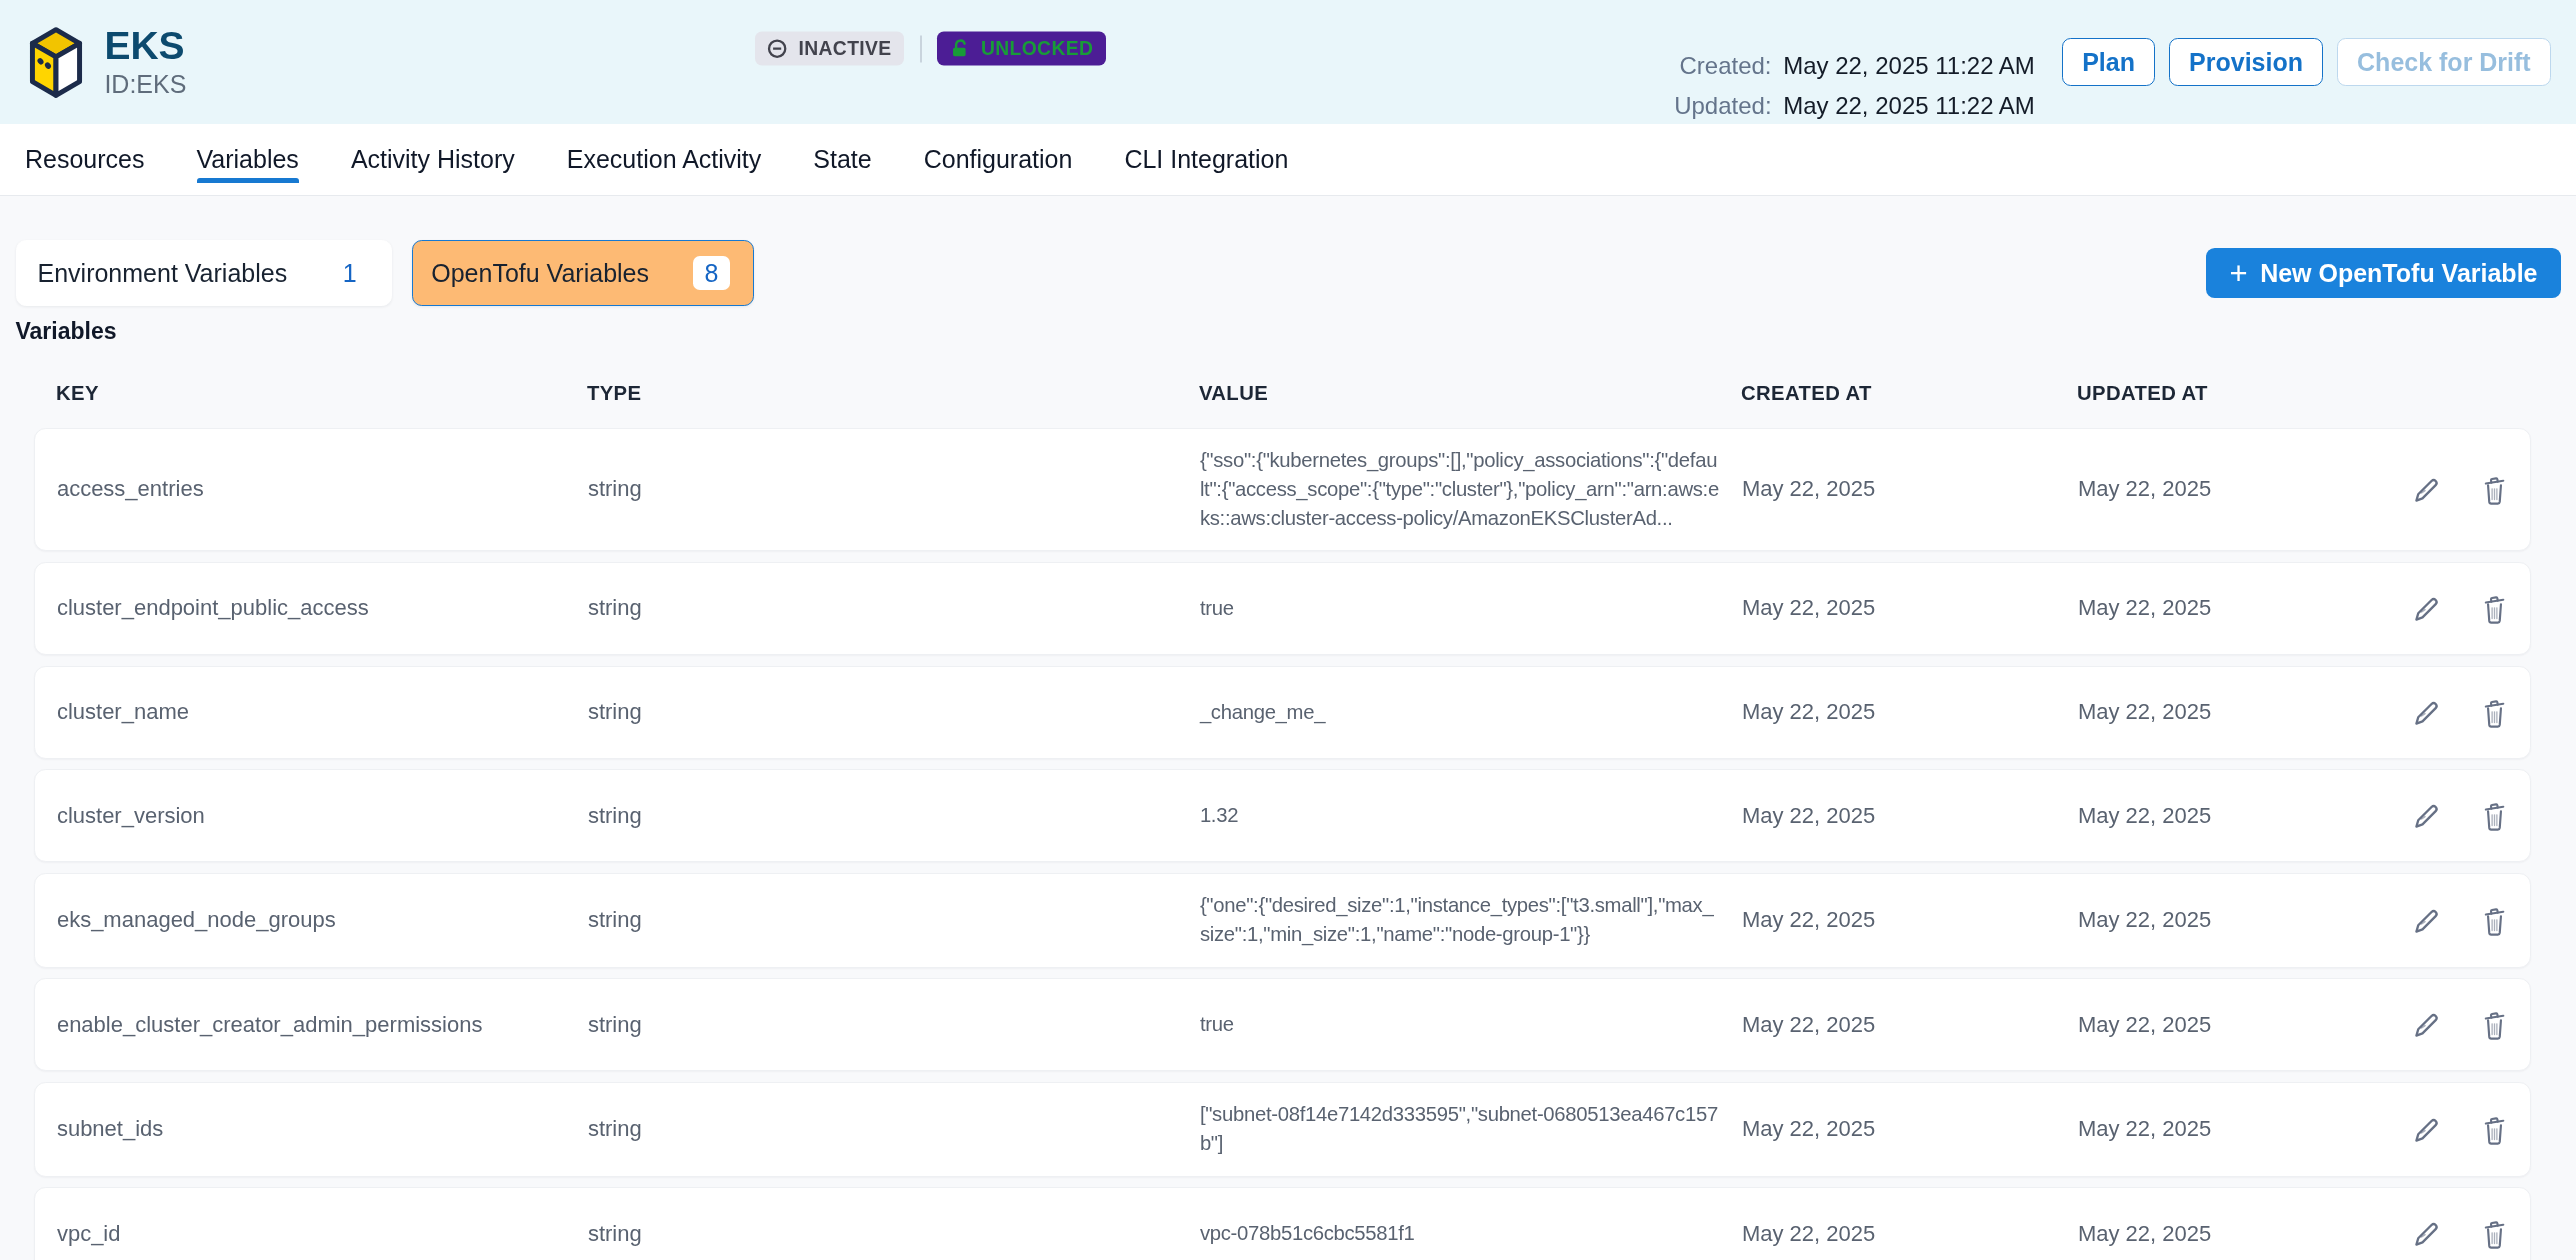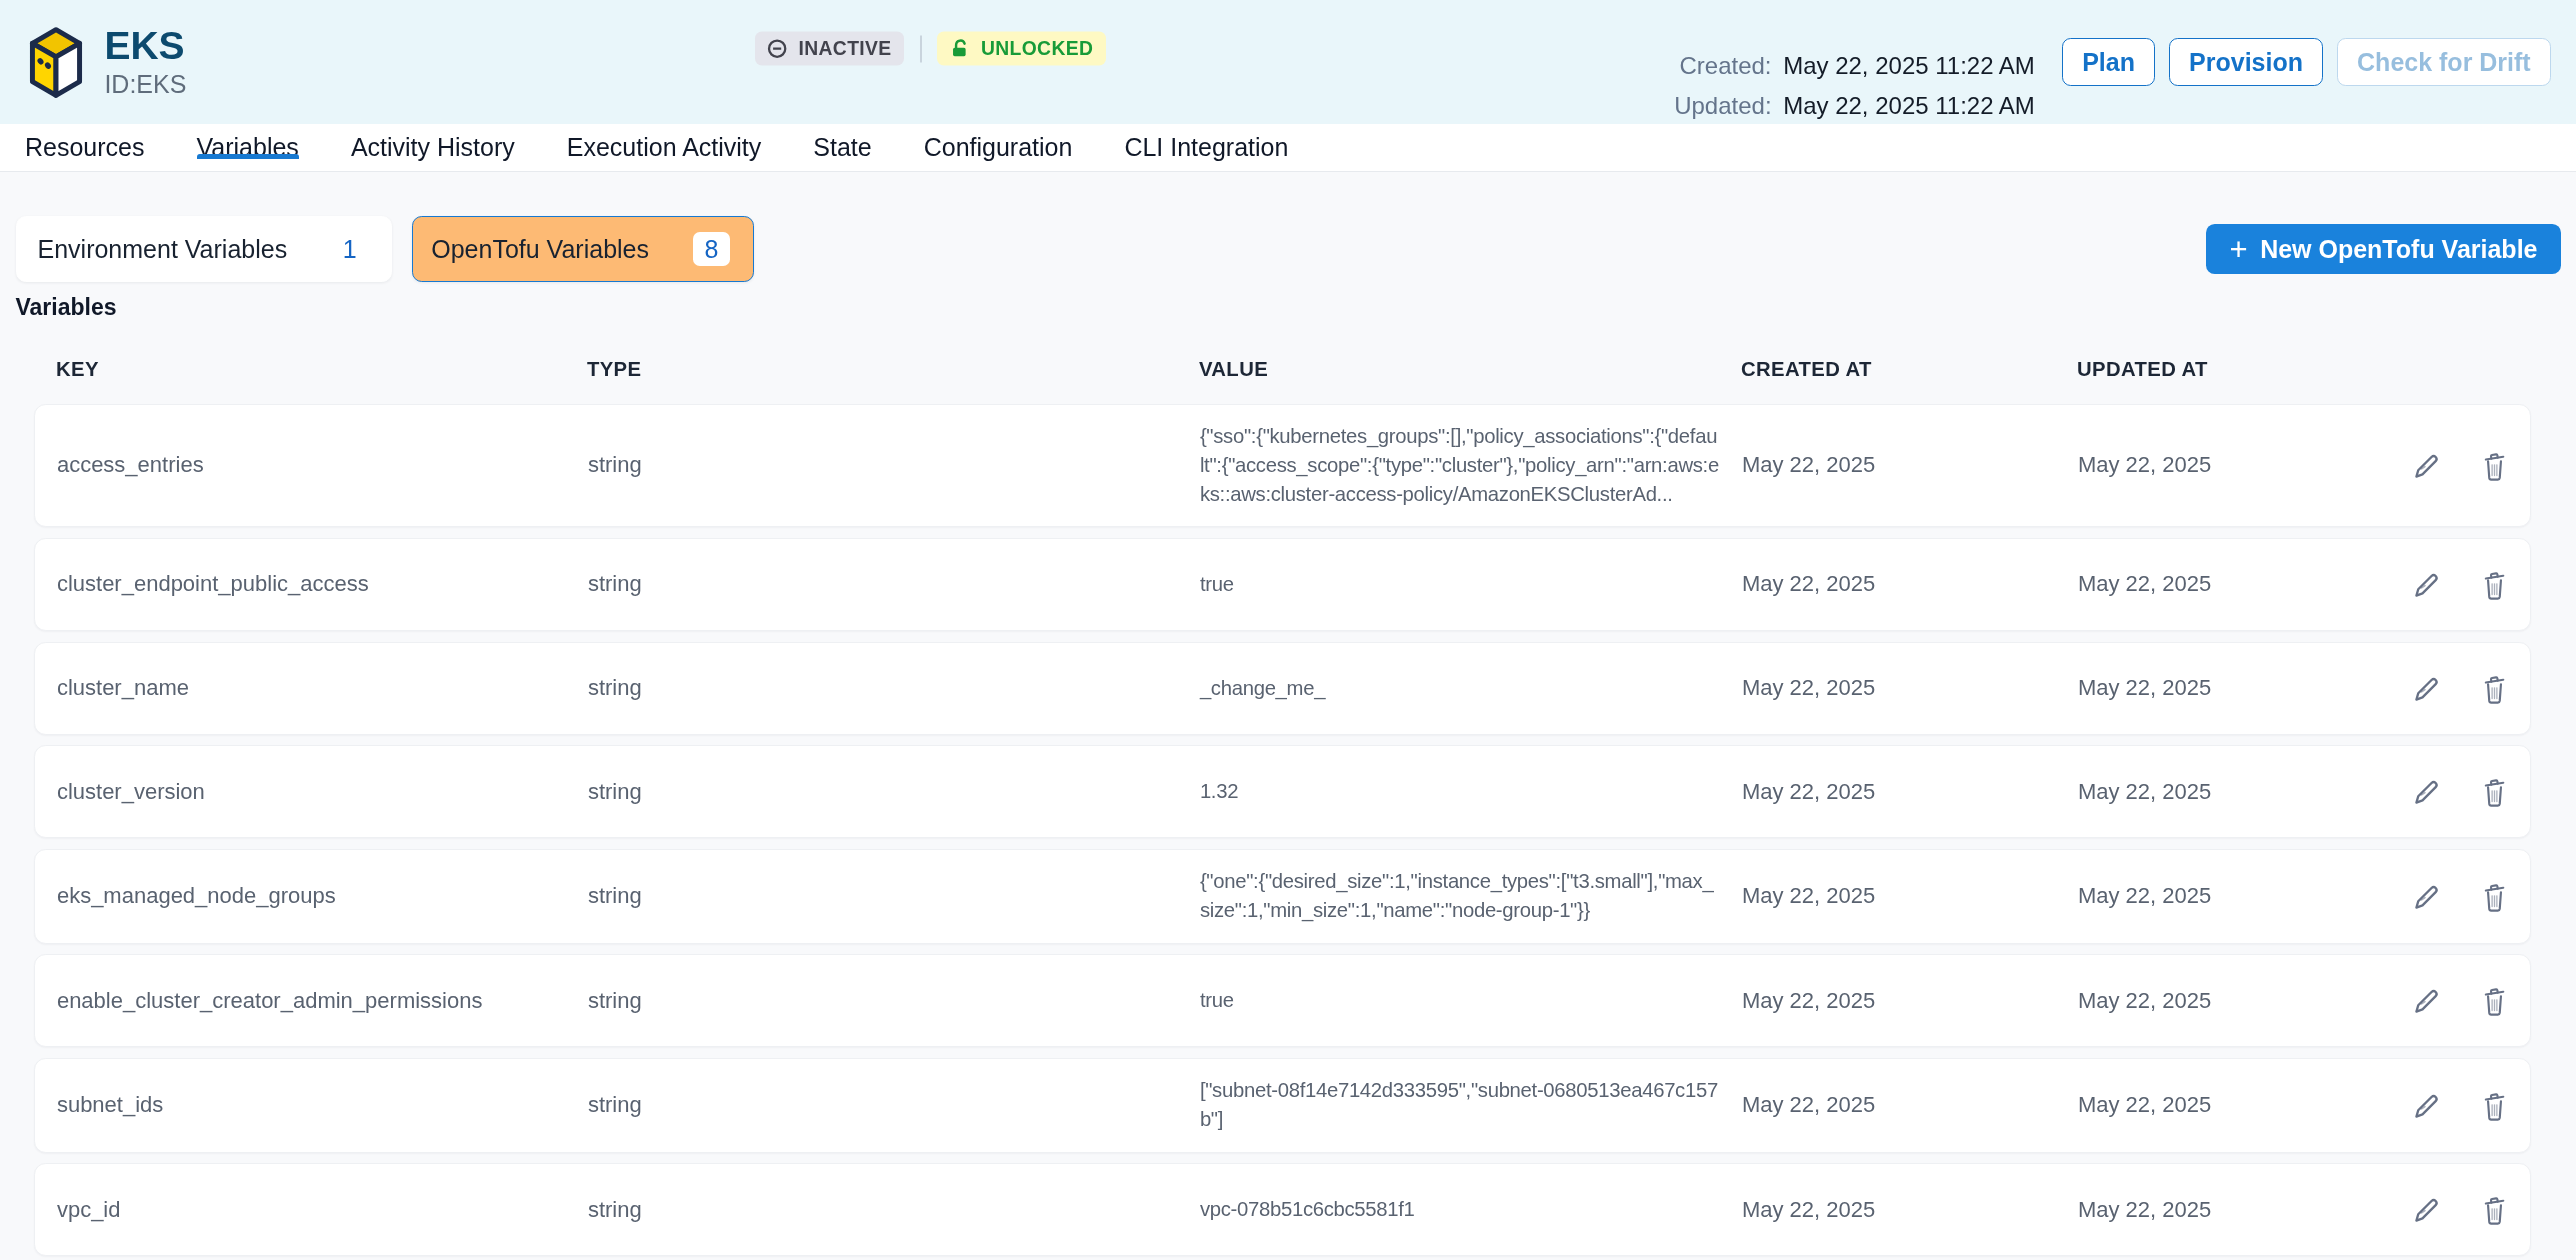--- a/index.html
+++ b/index.html
@@ -20,36 +20,36 @@
   }
   .logo { width:62px; height:75px; margin-right:17.4px; flex:none; }
   .title-block { line-height:1.1; }
   .app-title { font-size:39px; font-weight:700; color:#0c4a6e; }
   .app-subtitle { font-size:25px; color:#5f6c7b; margin-top:2.9px; }
 
   .badges { display:flex; align-items:center; gap:15.5px; margin:0 auto; transform:translateY(-13.5px); }
   .badge { display:inline-flex; align-items:center; gap:11px; font-weight:700; font-size:19.3px;
            padding:5.8px 12.6px; border-radius:6.8px; letter-spacing:.02em; }
   .badge.inactive { background:#e4e5ec; color:#42434d; }
-  .badge.unlocked { background:#fef9c3; color:#189b38; }
+  .badge.unlocked { background:#4c1d95; color:#189b38; }
   .badge-divider { width:1.9px; height:27px; background:#c9d4dd; }
 
   .meta { display:grid; grid-template-columns:auto auto; column-gap:11.6px; row-gap:11.6px;
           font-size:24px; align-items:center; margin-right:27px;margin-top:48px; }
   .meta-label { color:#64748b; text-align:right; }
   .meta-value { color:#141c28; }
 
   .header-buttons { display:flex; gap:13.5px;align-items:center; }
   .btn { font-family:inherit; font-size:25px; font-weight:700; padding:8.7px 19.3px;
          border-radius:8.7px; background:#ffffff; border:1.9px solid #1472c8; color:#1472c8; cursor:pointer; }
   .btn.disabled { color:#97bede; border-color:#bdd8ee; }
 
   
   .tabbar { background:#fff; border-bottom:1.9px solid #e7eaee; display:flex; gap:52px;
-            padding:12px 25px; height:48px; align-items:stretch; }
+            padding:12px 25px; height:72px; align-items:stretch; }
   .tab { display:flex; align-items:center; font-size:25px; color:#101828; position:relative; cursor:pointer; }
   .tab.active::after { content:""; position:absolute; left:0; right:0; bottom:0; height:4.8px;
                        background:#1779d1; border-radius:2.9px 2.9px 0 0; }
 
   
   .content { padding:44px 15.5px 0; }
   .subtab-row { display:flex; align-items:center; gap:20px; }
   .subtab { display:flex; align-items:center; background:#fff; border:1.9px solid #fff; border-radius:9.7px;
             height:66px; padding:0 23px 0 21px; box-shadow:0 1px 2.9px rgba(16,24,40,.07);
             font-size:25px; color:#182230; gap:44px; cursor:pointer; }

